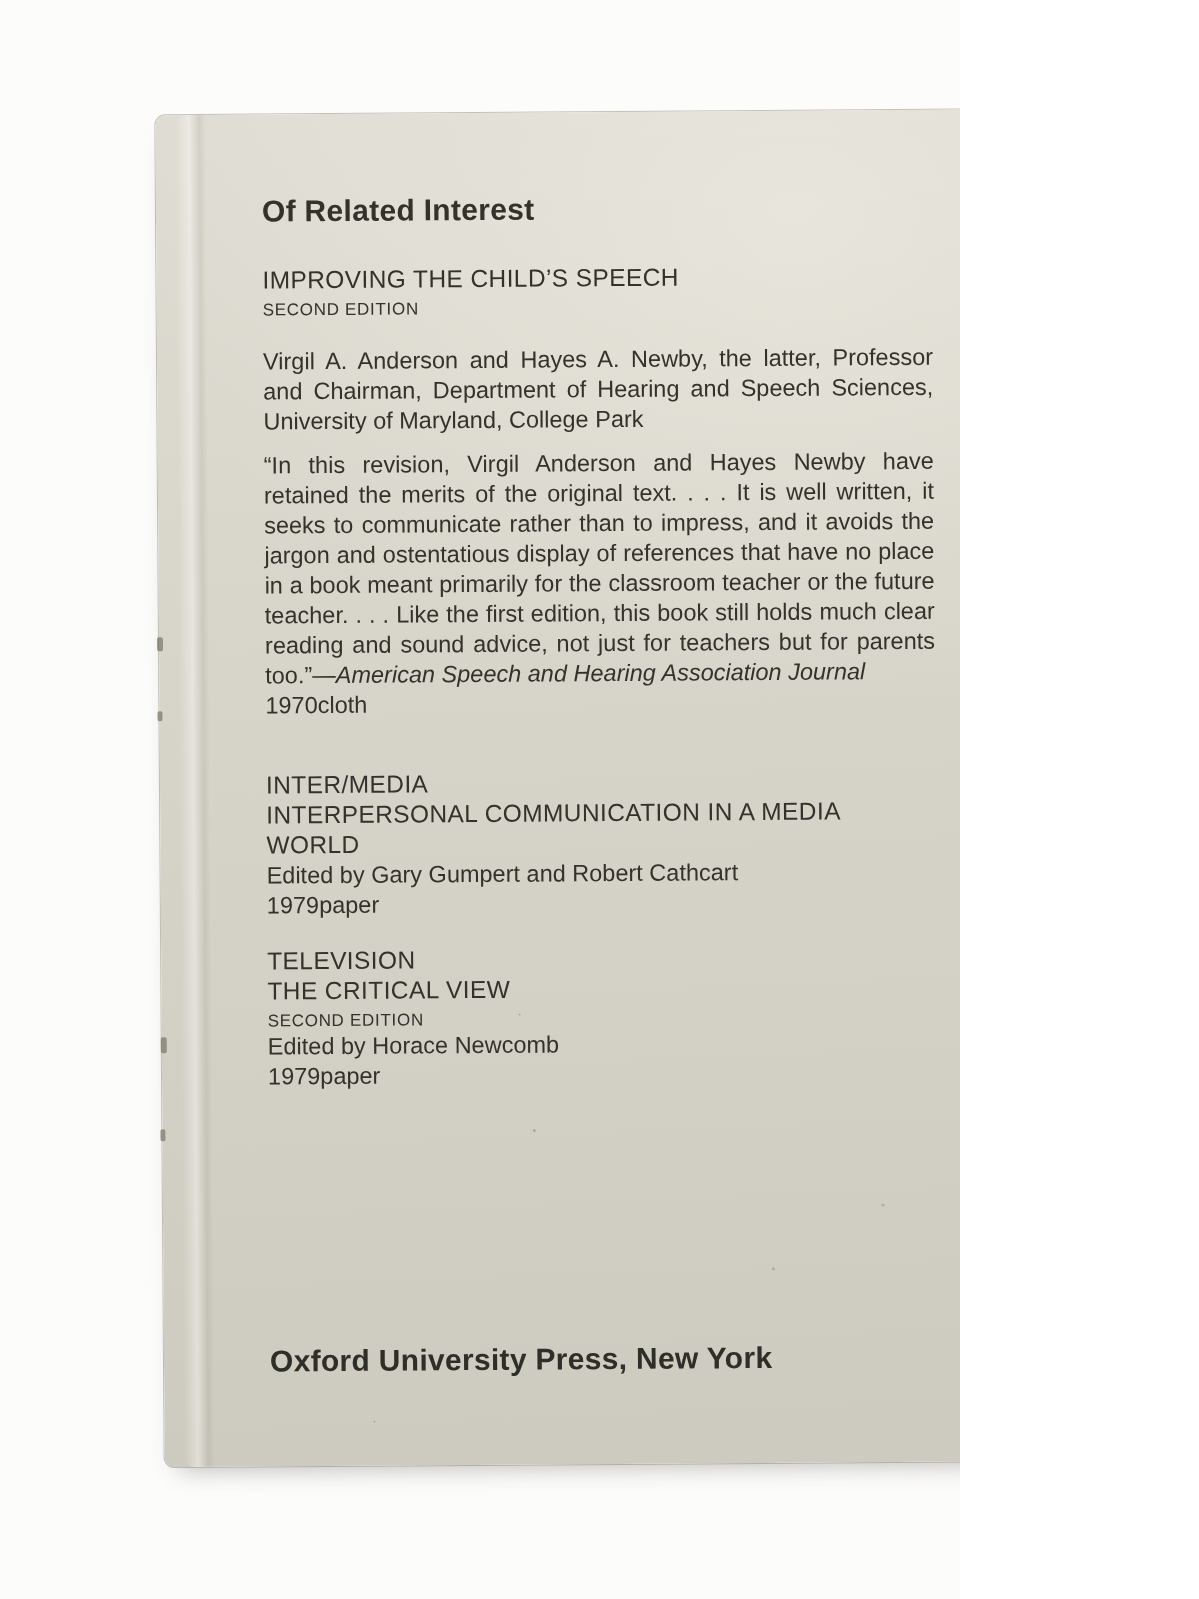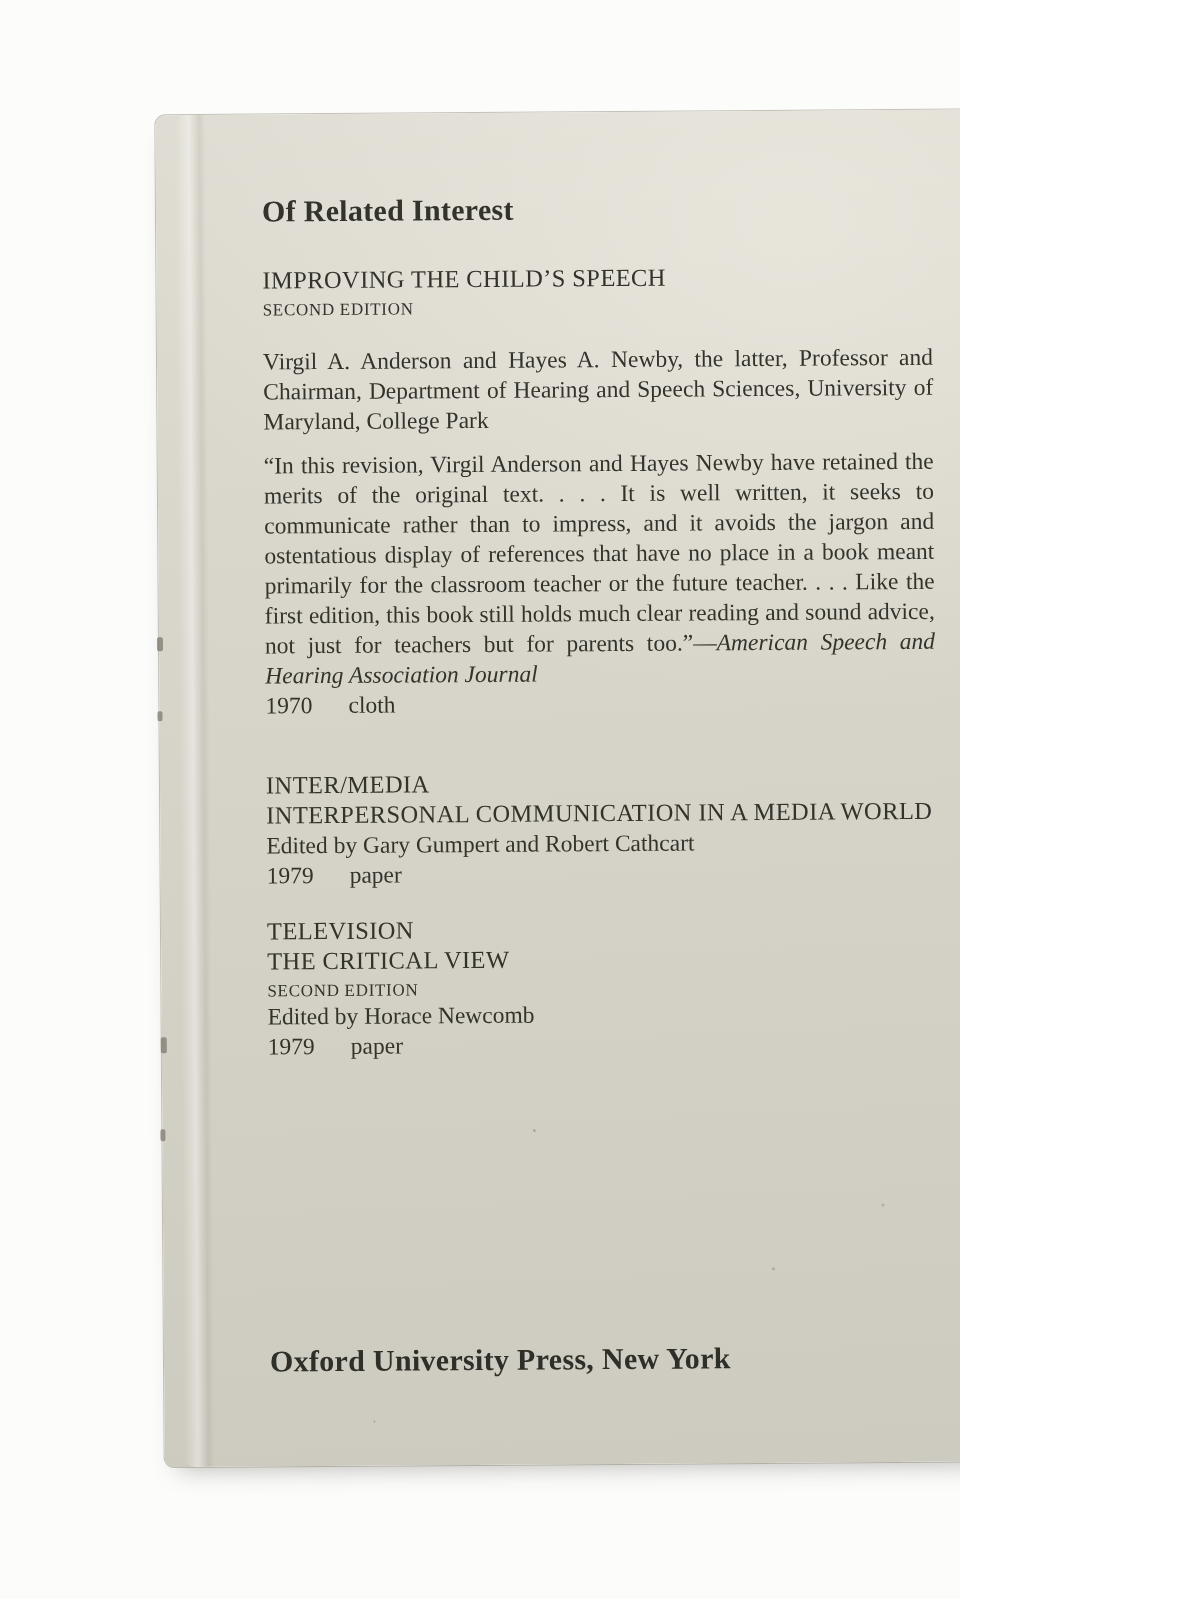--- a/index.html
+++ b/index.html
@@ -2,21 +2,21 @@
 <html><head>
 <meta charset="utf-8">
 <style>
   html, body { margin: 0; padding: 0; background: #ffffff; }
   .stage {
     position: relative;
     width: 960px;
     height: 1599px;
     background: #fcfcfb;
     overflow: hidden;
-    font-family: Liberation Serif, serif;
+    font-family: Liberation Sans, sans-serif;
   }
   .book {
     position: absolute;
     left: 160px;
     top: 112px;
     width: 912px;
     height: 1352px;
     background:
       radial-gradient(120% 60% at 70% 8%, rgba(240,237,228,0.55), rgba(240,237,228,0) 60%),
       linear-gradient(178deg, #dfdcd3 0%, #d9d6cc 30%, #d3d0c6 65%, #cdcabf 100%);
@@ -100,21 +100,21 @@
     line-height: 30px;
     text-align: justify;
   }
   .quote-par { margin-top: 14px; }
   .quote-par em { font-style: italic; }
   .year-line {
     margin: 0;
     font-size: 23.5px;
     line-height: 30px;
   }
-  .year-line .binding { margin-left: 36px; }
+  .year-line .binding { }
   .book-section-2 { margin-top: 50px; }
   .book-section-3 { margin-top: 26px; }
   .book-section-2 .editors, .book-section-3 .editors {
     margin: 0; font-size: 23.5px; line-height: 30px; text-align: left;
   }
   .publisher-line {
     position: absolute;
     left: 106px;
     top: 1230px;
     margin: 0;

